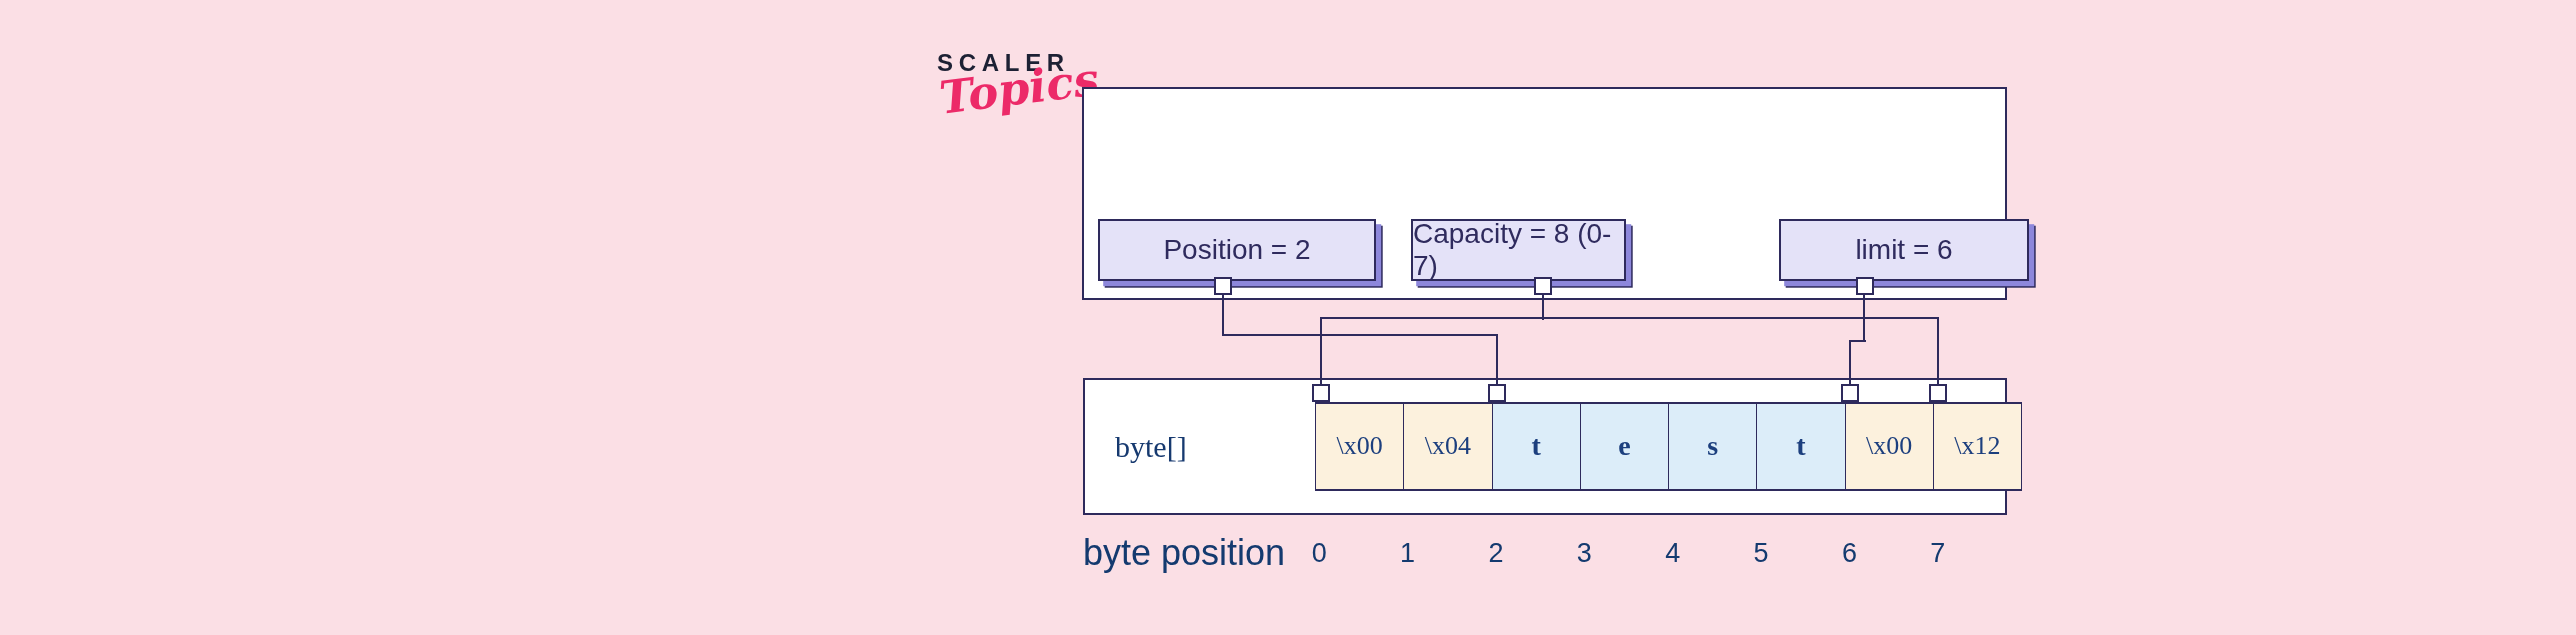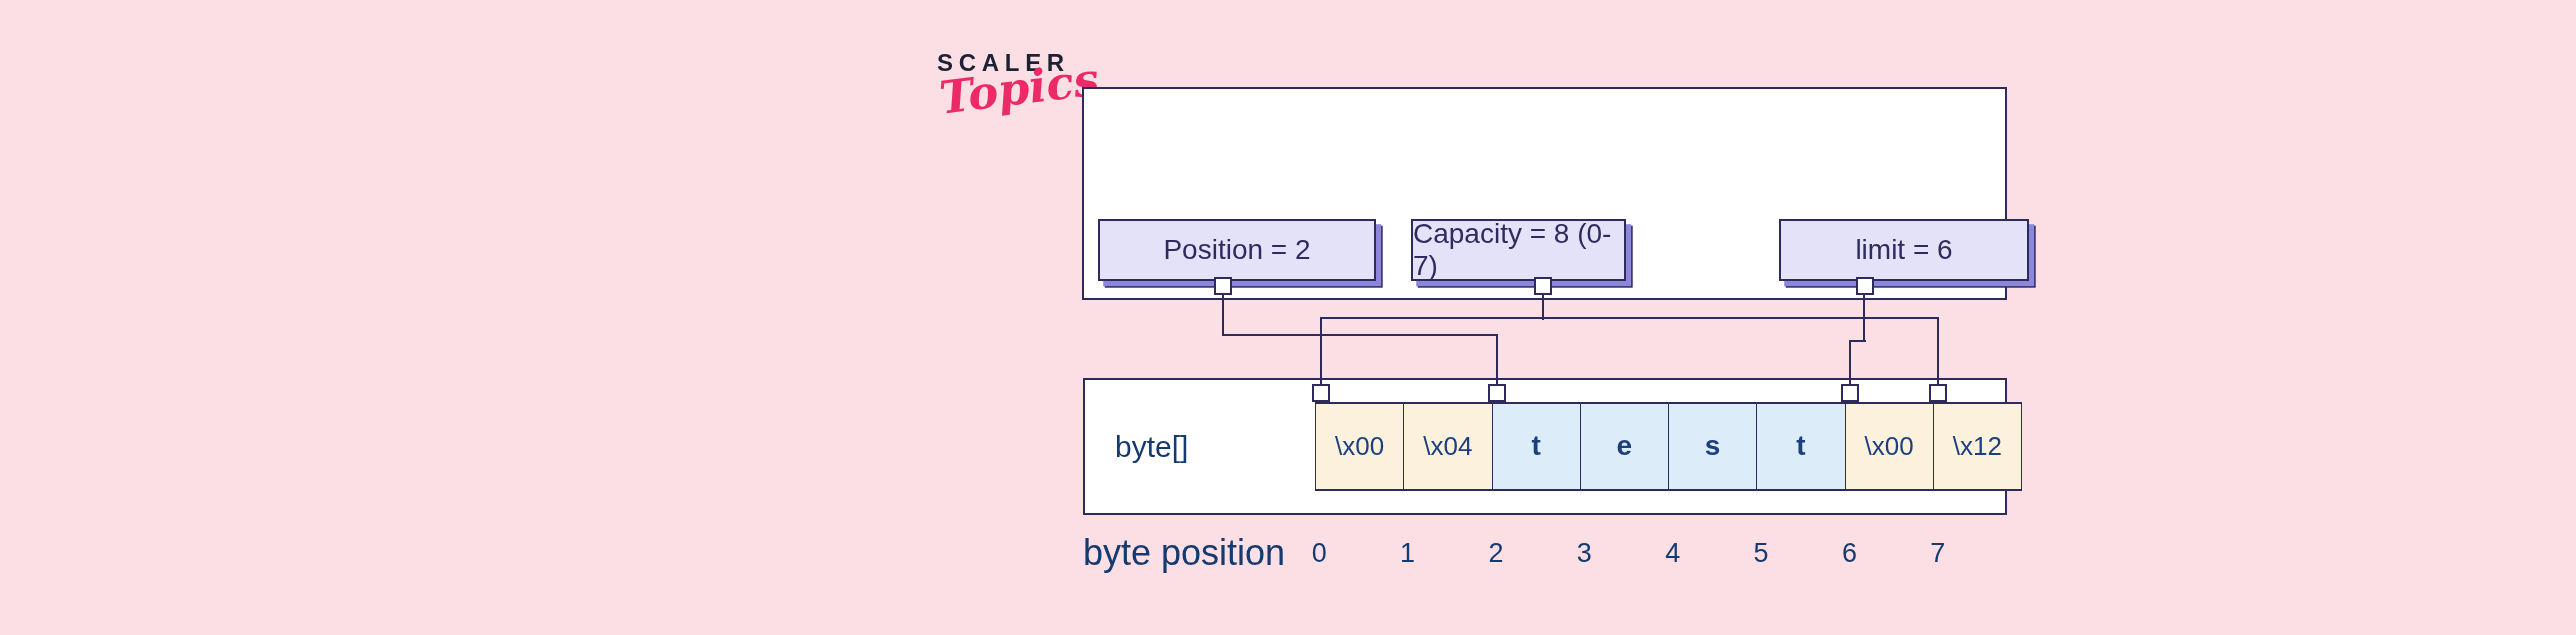--- a/index.html
+++ b/index.html
@@ -29,21 +29,21 @@
   .fbox-capacity{left:327px;width:215px;}
   .fbox-limit{left:655px;width:250px;margin-left:40px;}
 
   
   .wire{position:absolute;background:#2E2A5C;z-index:5;}
   .stub{position:absolute;width:17.5px;height:17.5px;background:#FFFFFF;
     border:2.1px solid #2E2A5C;box-sizing:border-box;z-index:6;}
 
   
   .byte-panel{position:absolute;left:1083px;top:378px;width:924px;height:137px;
-    background:#FFFFFF;border:2.1px solid #2E2A5C;box-sizing:border-box;z-index:1;}
+    background:#FFFFFF;border:2.1px solid #2E2A5C;box-sizing:border-box;z-index:1;font-family:Liberation Serif, serif;}
   .byte-label{position:absolute;left:30px;top:0;height:100%;display:flex;
     align-items:center;font-size:30px;font-weight:500;color:#16396F;}
   .cell-strip{position:absolute;left:190px;top:21.6px;width:707px;height:89px;
     box-sizing:border-box;border:2.6px solid #2E2A5C;border-left-width:1.5px;border-right-width:1.5px;
     display:flex;margin-left:40px;}
   .cell{flex:1;display:flex;align-items:center;justify-content:center;
     border-left:1.5px solid #2E2A5C;font-size:26px;color:#1C3F7E;}
   .cell:first-child{border-left:none;}
   .cell.hex{background:#FCF1DD;}
   .cell.char{background:#DCEDF9;font-weight:bold;font-size:28px;}

